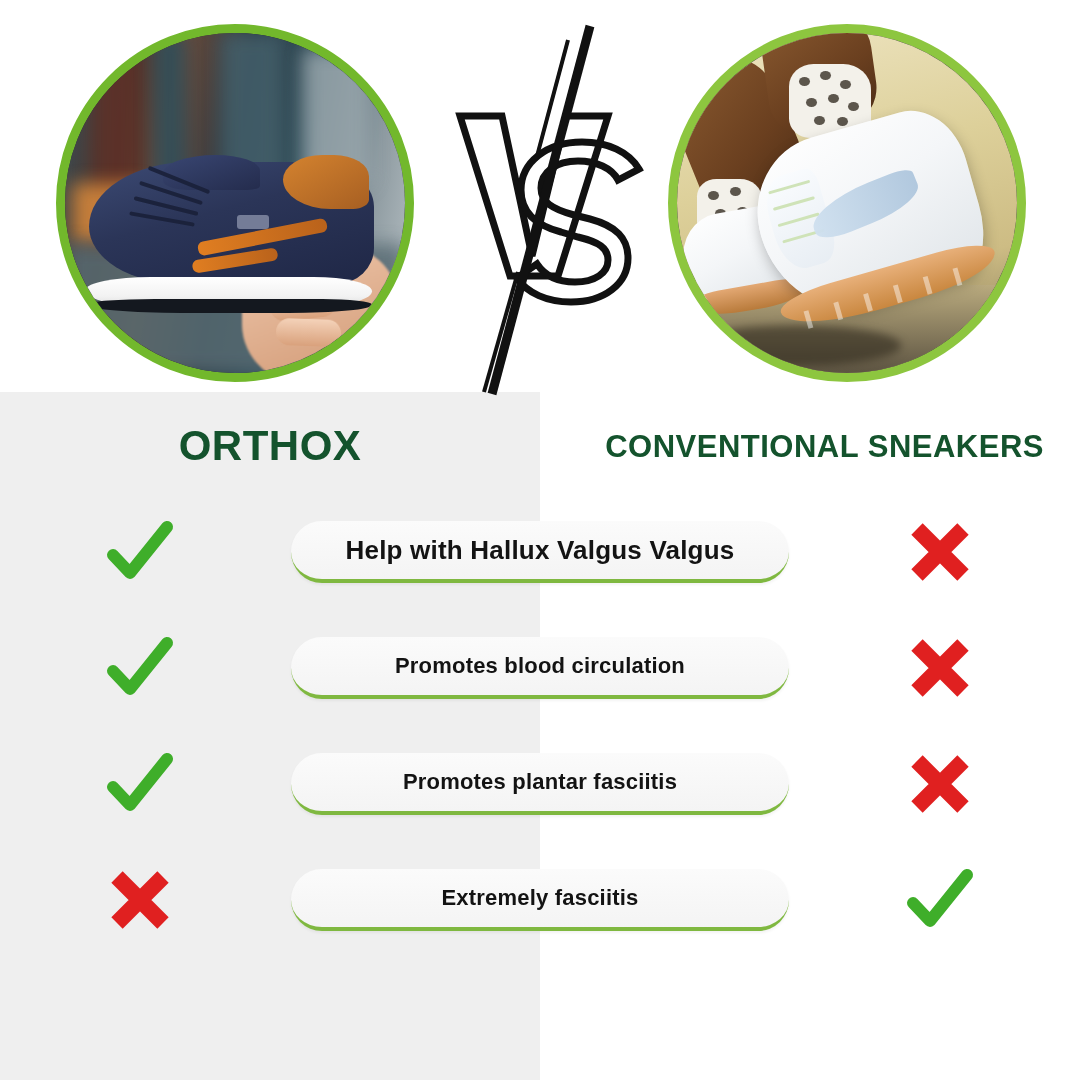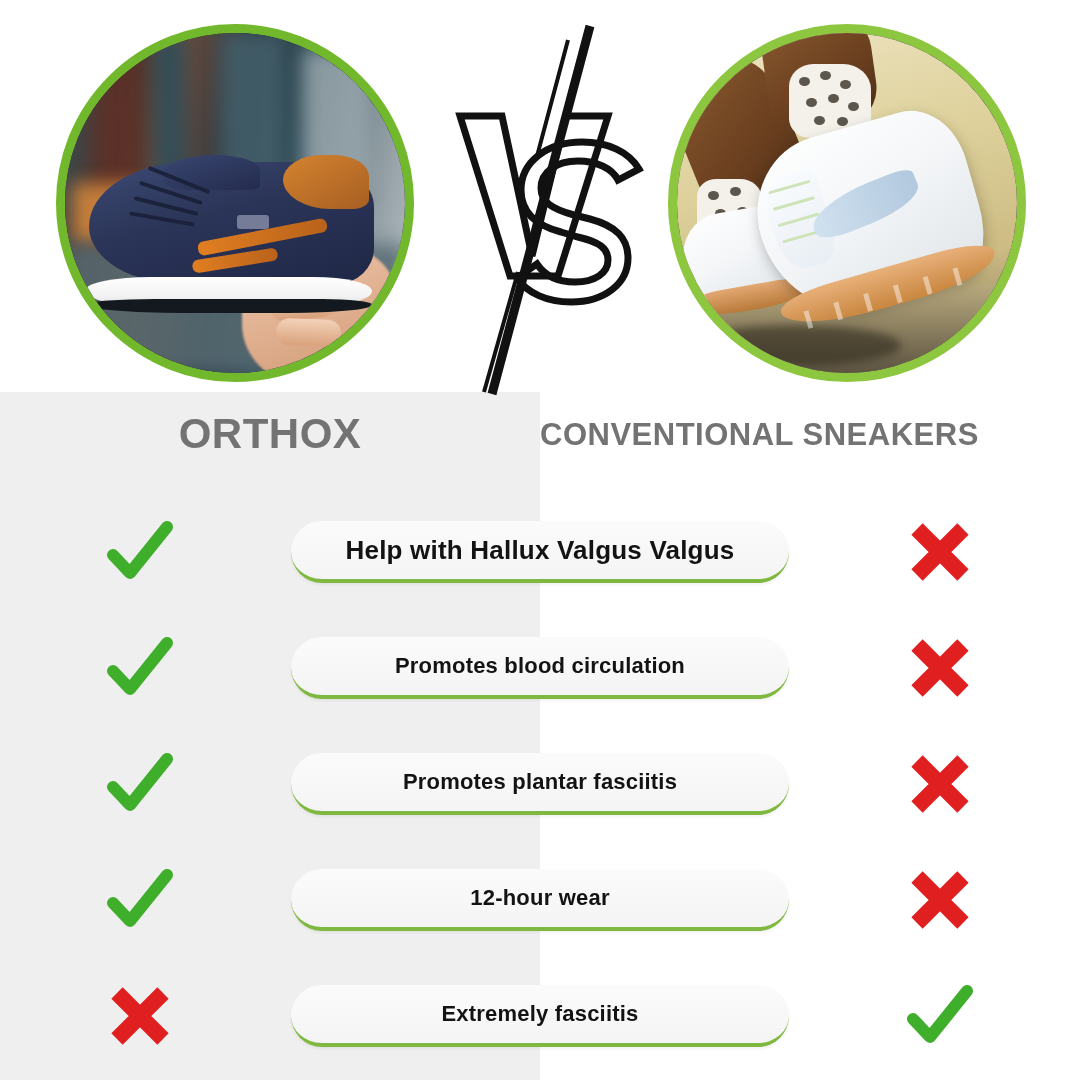--- a/index.html
+++ b/index.html
@@ -260,35 +260,35 @@
   }
   .vs-emblem svg { width:100%; height:100%; display:block; }
 
   
   .titles {
     position:absolute;
     left:0; top:408px; width:1080px; height:60px;
   }
   .brand-title {
     position:absolute;
-    top:0;
+    top:12px;
     font-weight:bold;
-    color:#737373;
+    color:#14532d;
     letter-spacing:.5px;
     white-space:nowrap;
   }
   .brand-title.left  {
     left:0; width:540px;
     text-align:center;
     font-size:42px;
     line-height:52px;
   }
   .brand-title.right {
     left:540px; width:504px;
-    text-align:left;
+    text-align:right;
     font-size:31px;
     line-height:54px;
   }
 
   
   .rows {
     position:absolute;
     left:0; top:494px;
     width:879px;
   }
@@ -503,39 +503,24 @@
       <div class="pill-cell">
         <div class="pill">Promotes plantar fasciitis</div>
       </div>
       <div class="mark-cell right-cell">
         <svg class="mark" viewBox="0 0 74 74">
           <path d="M14 14 L60 60 M60 14 L14 60" fill="none" stroke="#e02020" stroke-width="16" stroke-linecap="butt"></path>
         </svg>
       </div>
     </div>
 
+
     <div class="row">
       <div class="mark-cell">
         <svg class="mark" viewBox="0 0 74 74">
-          <path d="M10 40 L27 58 L64 12" fill="none" stroke="#3fae2a" stroke-width="12" stroke-linecap="round" stroke-linejoin="round"></path>
-        </svg>
-      </div>
-      <div class="pill-cell">
-        <div class="pill">12-hour wear</div>
-      </div>
-      <div class="mark-cell right-cell">
-        <svg class="mark" viewBox="0 0 74 74">
-          <path d="M14 14 L60 60 M60 14 L14 60" fill="none" stroke="#e02020" stroke-width="16" stroke-linecap="butt"></path>
-        </svg>
-      </div>
-    </div>
-
-    <div class="row">
-      <div class="mark-cell">
-        <svg class="mark" viewBox="0 0 74 74">
           <path d="M14 14 L60 60 M60 14 L14 60" fill="none" stroke="#e02020" stroke-width="16" stroke-linecap="butt"></path>
         </svg>
       </div>
       <div class="pill-cell">
         <div class="pill">Extremely fasciitis</div>
       </div>
       <div class="mark-cell right-cell">
         <svg class="mark" viewBox="0 0 74 74">
           <path d="M10 40 L27 58 L64 12" fill="none" stroke="#3fae2a" stroke-width="12" stroke-linecap="round" stroke-linejoin="round"></path>
         </svg>

